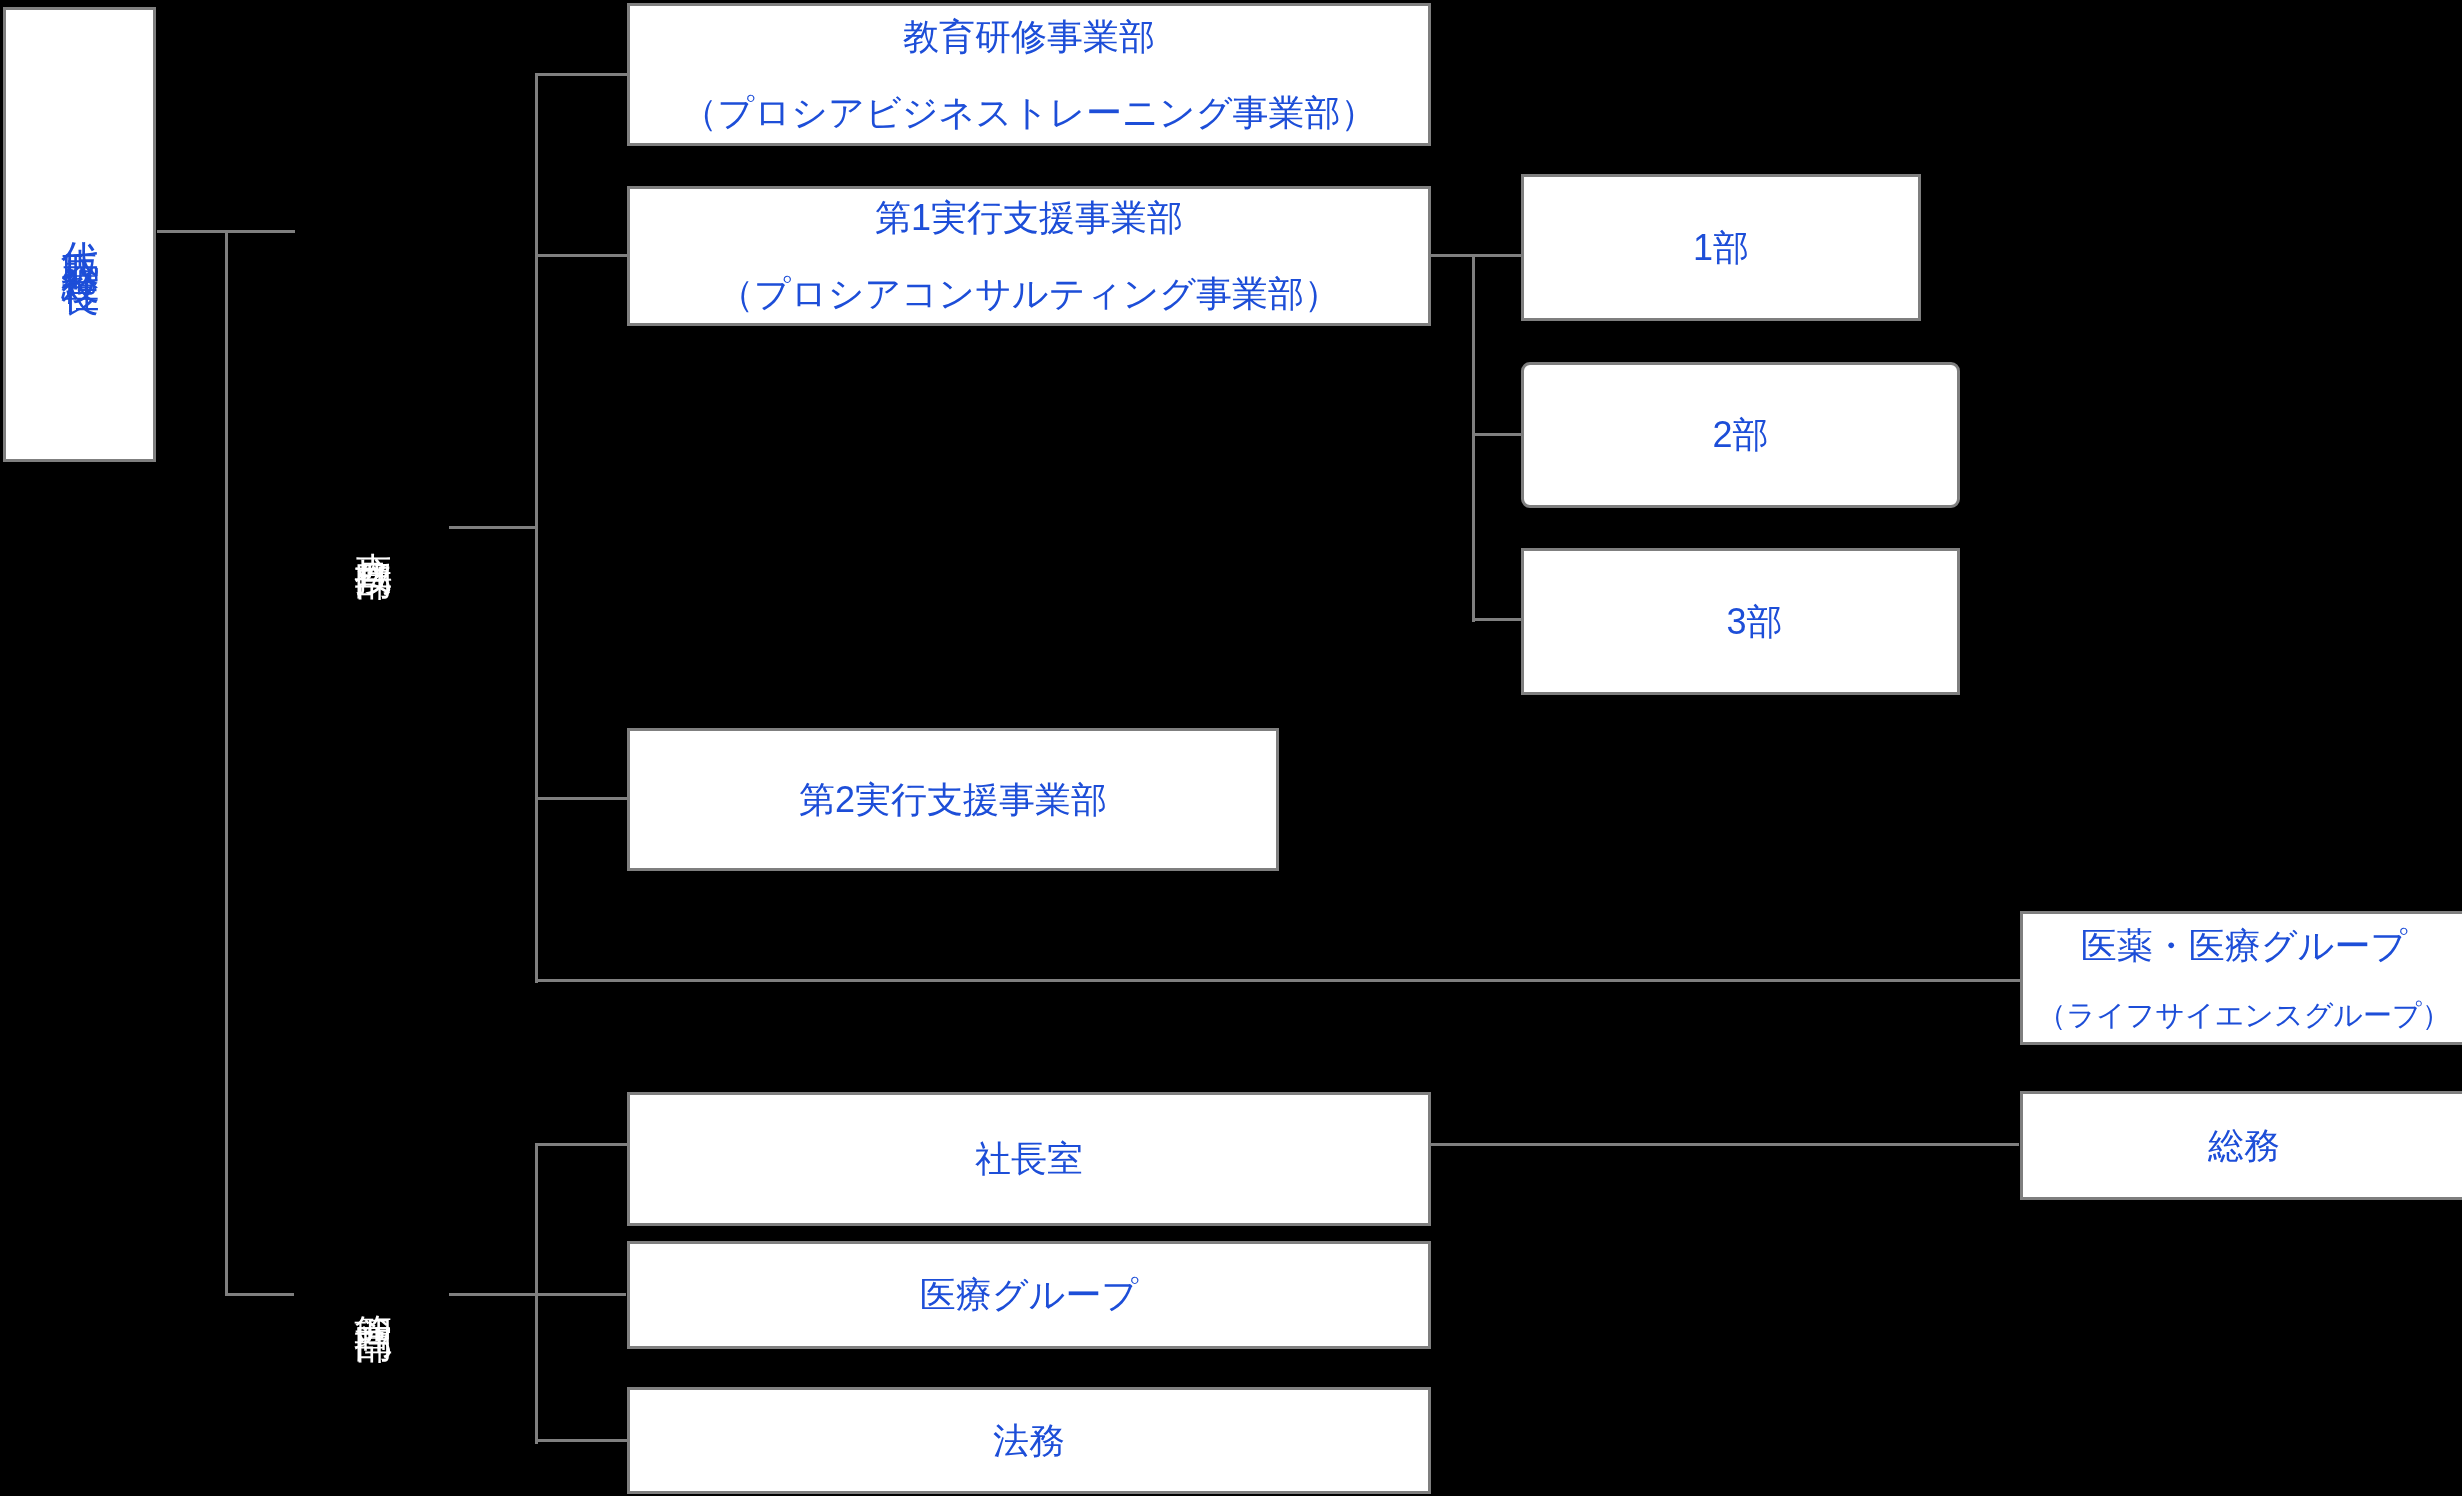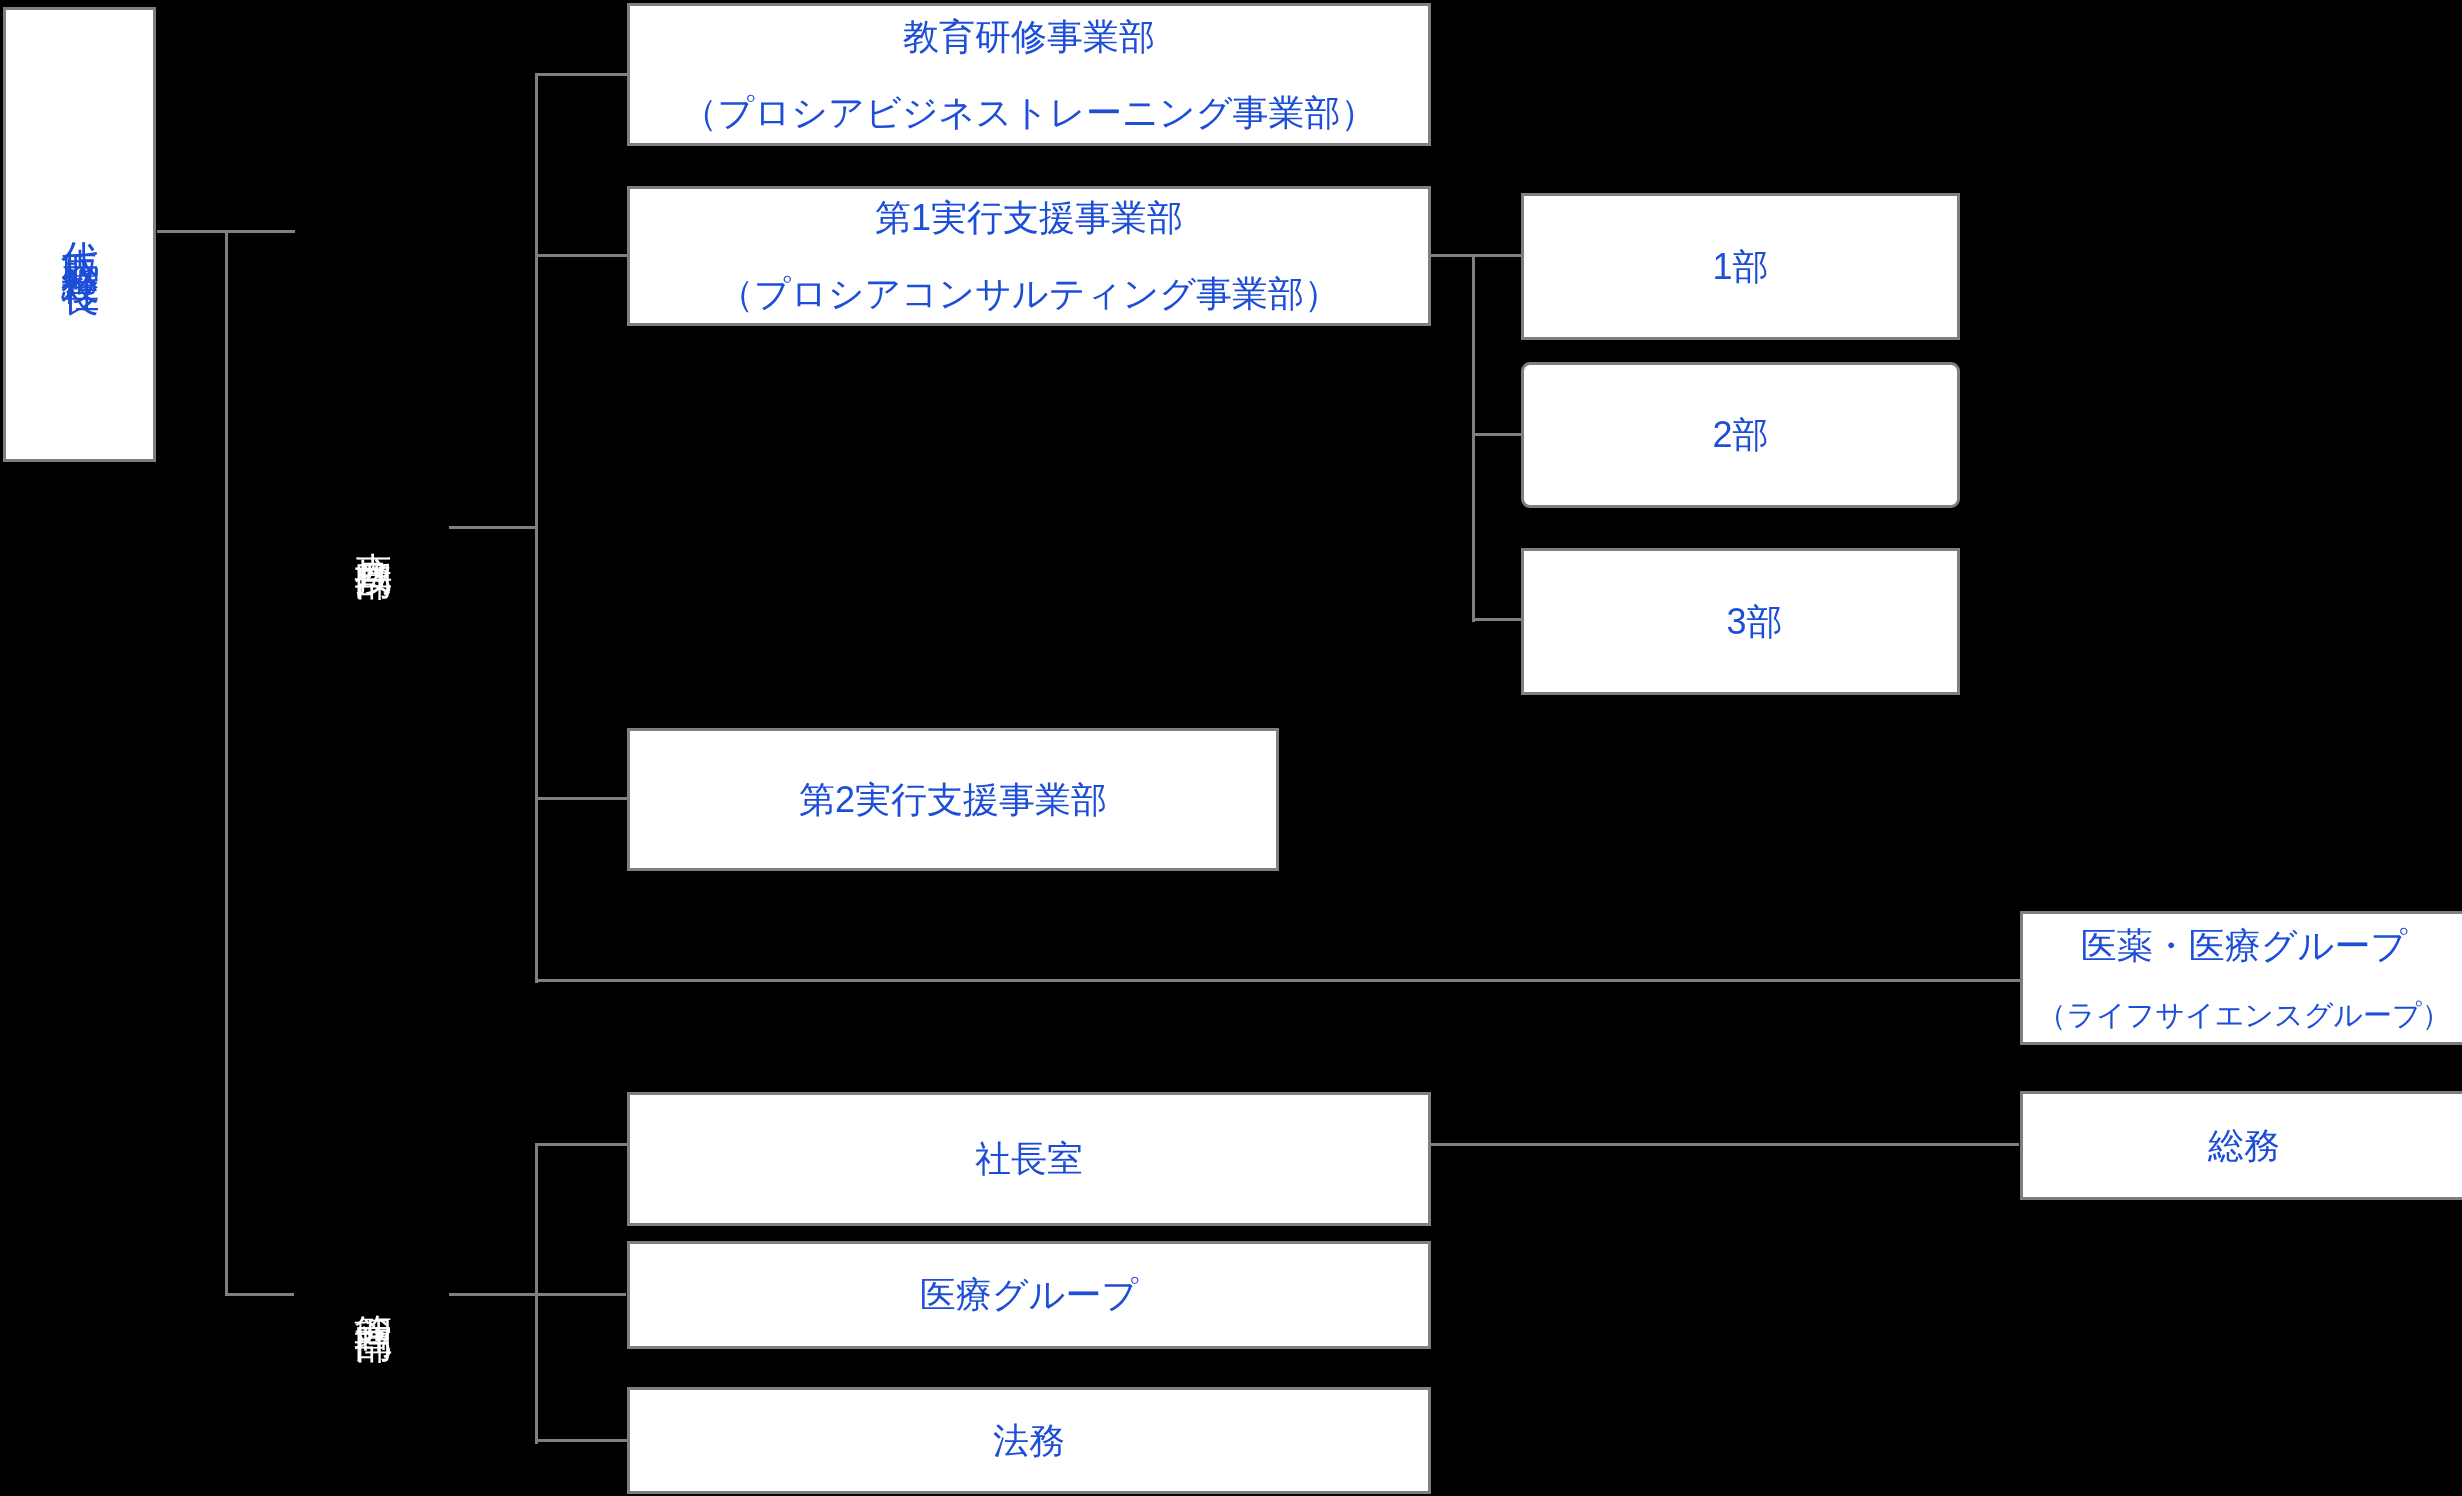--- a/index.html
+++ b/index.html
@@ -83,21 +83,21 @@
   <div class="box" style="left:627px;top:3.3px;width:804px;height:143px;">
     <div class="l1">教育研修事業部</div>
     <div class="l2">（プロシアビジネストレーニング事業部）</div>
   </div>
 
   <div class="box" style="left:627px;top:186px;width:804px;height:140px;">
     <div class="l1">第1実行支援事業部</div>
     <div class="l2">（プロシアコンサルティング事業部）</div>
   </div>
 
-  <div class="box single" style="left:1521px;top:193px;width:439px;height:147px;">1部</div>
+  <div class="box single" style="left:1521px;top:174px;width:400px;height:147px;">1部</div>
 
   <div class="box single" style="left:1521px;top:362px;width:439px;height:146px;border-radius:9px;">2部</div>
 
   <div class="box single" style="left:1521px;top:548px;width:439px;height:147px;padding-left:28px;">3部</div>
 
   <div class="box single" style="left:627px;top:728px;width:652px;height:143px;">第2実行支援事業部</div>
 
   <div class="box" style="left:2020px;top:911px;width:448px;height:134px;">
     <div class="l1">医薬・医療グループ</div>
     <div class="l2 small">（ライフサイエンスグループ）</div>

